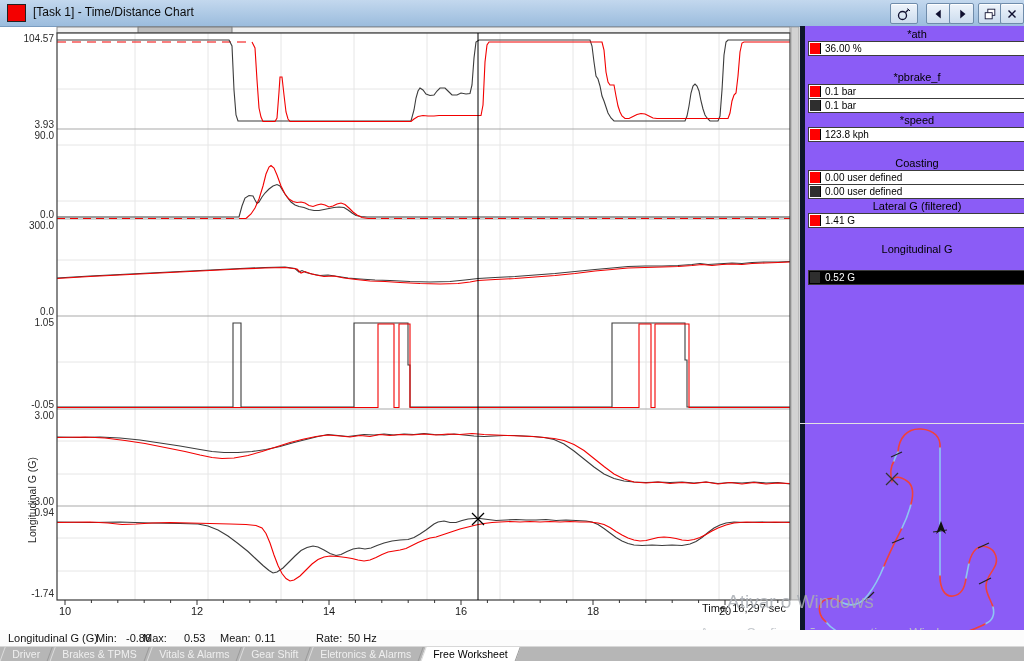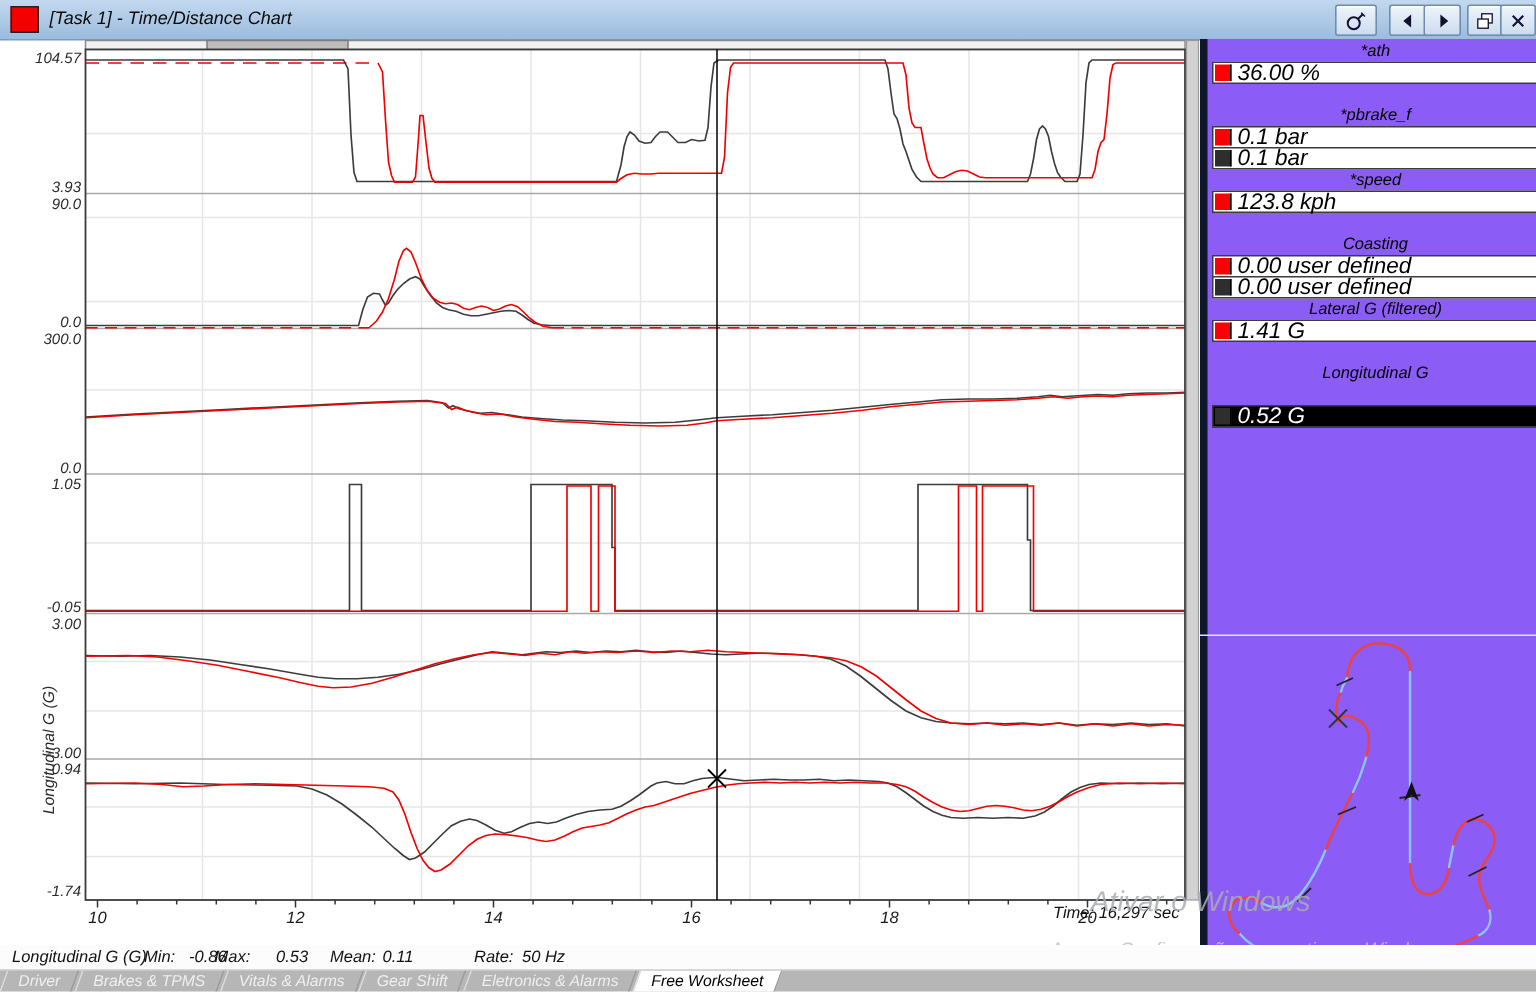--- a/index.html
+++ b/index.html
@@ -1,17 +1,17 @@
 <!DOCTYPE html>
 <html><head>
 <meta charset="utf-8">
 <style>
   html,body{margin:0;padding:0;background:#ffffff;width:1024px;height:661px;overflow:hidden;
     font-family:"Liberation Sans", sans-serif;}
-  #app{position:relative;width:1024px;height:661px;background:#fff;font-style:italic;}
+  #app{position:relative;width:1024px;height:661px;background:#fff;}
 
   
   #titlebar{position:absolute;left:0;top:0;width:1024px;height:26px;
     background:linear-gradient(to bottom,#c3d8ee,#9bbcdd);border-bottom:1px solid #7a9cc0;}
   #win-icon{position:absolute;left:7px;top:4px;width:17px;height:16px;background:#f40000;border:1px solid #222;}
   #win-title{position:absolute;left:33px;top:5px;font-size:12px;color:#0a0a0a;}
   .tbtn{position:absolute;top:3px;height:19px;background:linear-gradient(to bottom,#eef4fb,#ccdcee);
     border:1px solid #6f8cab;border-radius:2px;box-shadow:inset 0 1px 0 #fff;display:flex;align-items:center;justify-content:center;}
   .tbtn svg{display:block}
 
@@ -25,21 +25,21 @@
   .tab{transform:skewX(-20deg);border-left:1px solid #dcdcdc;border-right:1px solid #9a9a9a;
     padding:0 9px;height:15px;line-height:14px;font-size:10.5px;color:#efefef;margin-left:2px;cursor:default;}
   .tab .tl{display:inline-block;transform:skewX(20deg);white-space:nowrap;}
   .tab.active{background:#ffffff;color:#000;}
 
   
   #rightpanel{position:absolute;left:800px;top:26px;width:224px;height:604px;background:#8b5cf6;border-left:5px solid #0f172a;}
   .ghdr{position:absolute;left:0;width:224px;text-align:center;font-size:11px;color:#000;height:11px;line-height:11px;}
   .prow{position:absolute;left:3px;width:216px;height:13px;border:1px solid #3c3c3c;background:#fff;}
   .prow .sw{position:absolute;left:1px;top:1px;width:10px;height:11px;border-right:1px solid #000;}
-  .prow .val{position:absolute;left:16px;top:0;font-size:15px;line-height:13px;color:#000;white-space:nowrap;}
+  .prow .val{position:absolute;left:16px;top:0;font-size:10px;line-height:13px;color:#000;white-space:nowrap;}
   .prow.sel{background:#000;}
   .prow.sel .val{color:#fff;}
   #panel-divider{position:absolute;left:800px;top:423px;width:224px;height:1px;background:#e2e2e2;}
 
   
   text{font-family:"Liberation Sans",sans-serif;}
   .ylab{font-size:10px;fill:#2a2a2a;}
   .xlab{font-size:11px;fill:#1a1a1a;}
   .axistitle{font-size:10.5px;fill:#2a2a2a;}
   .timelab{font-size:11px;fill:#111;}

